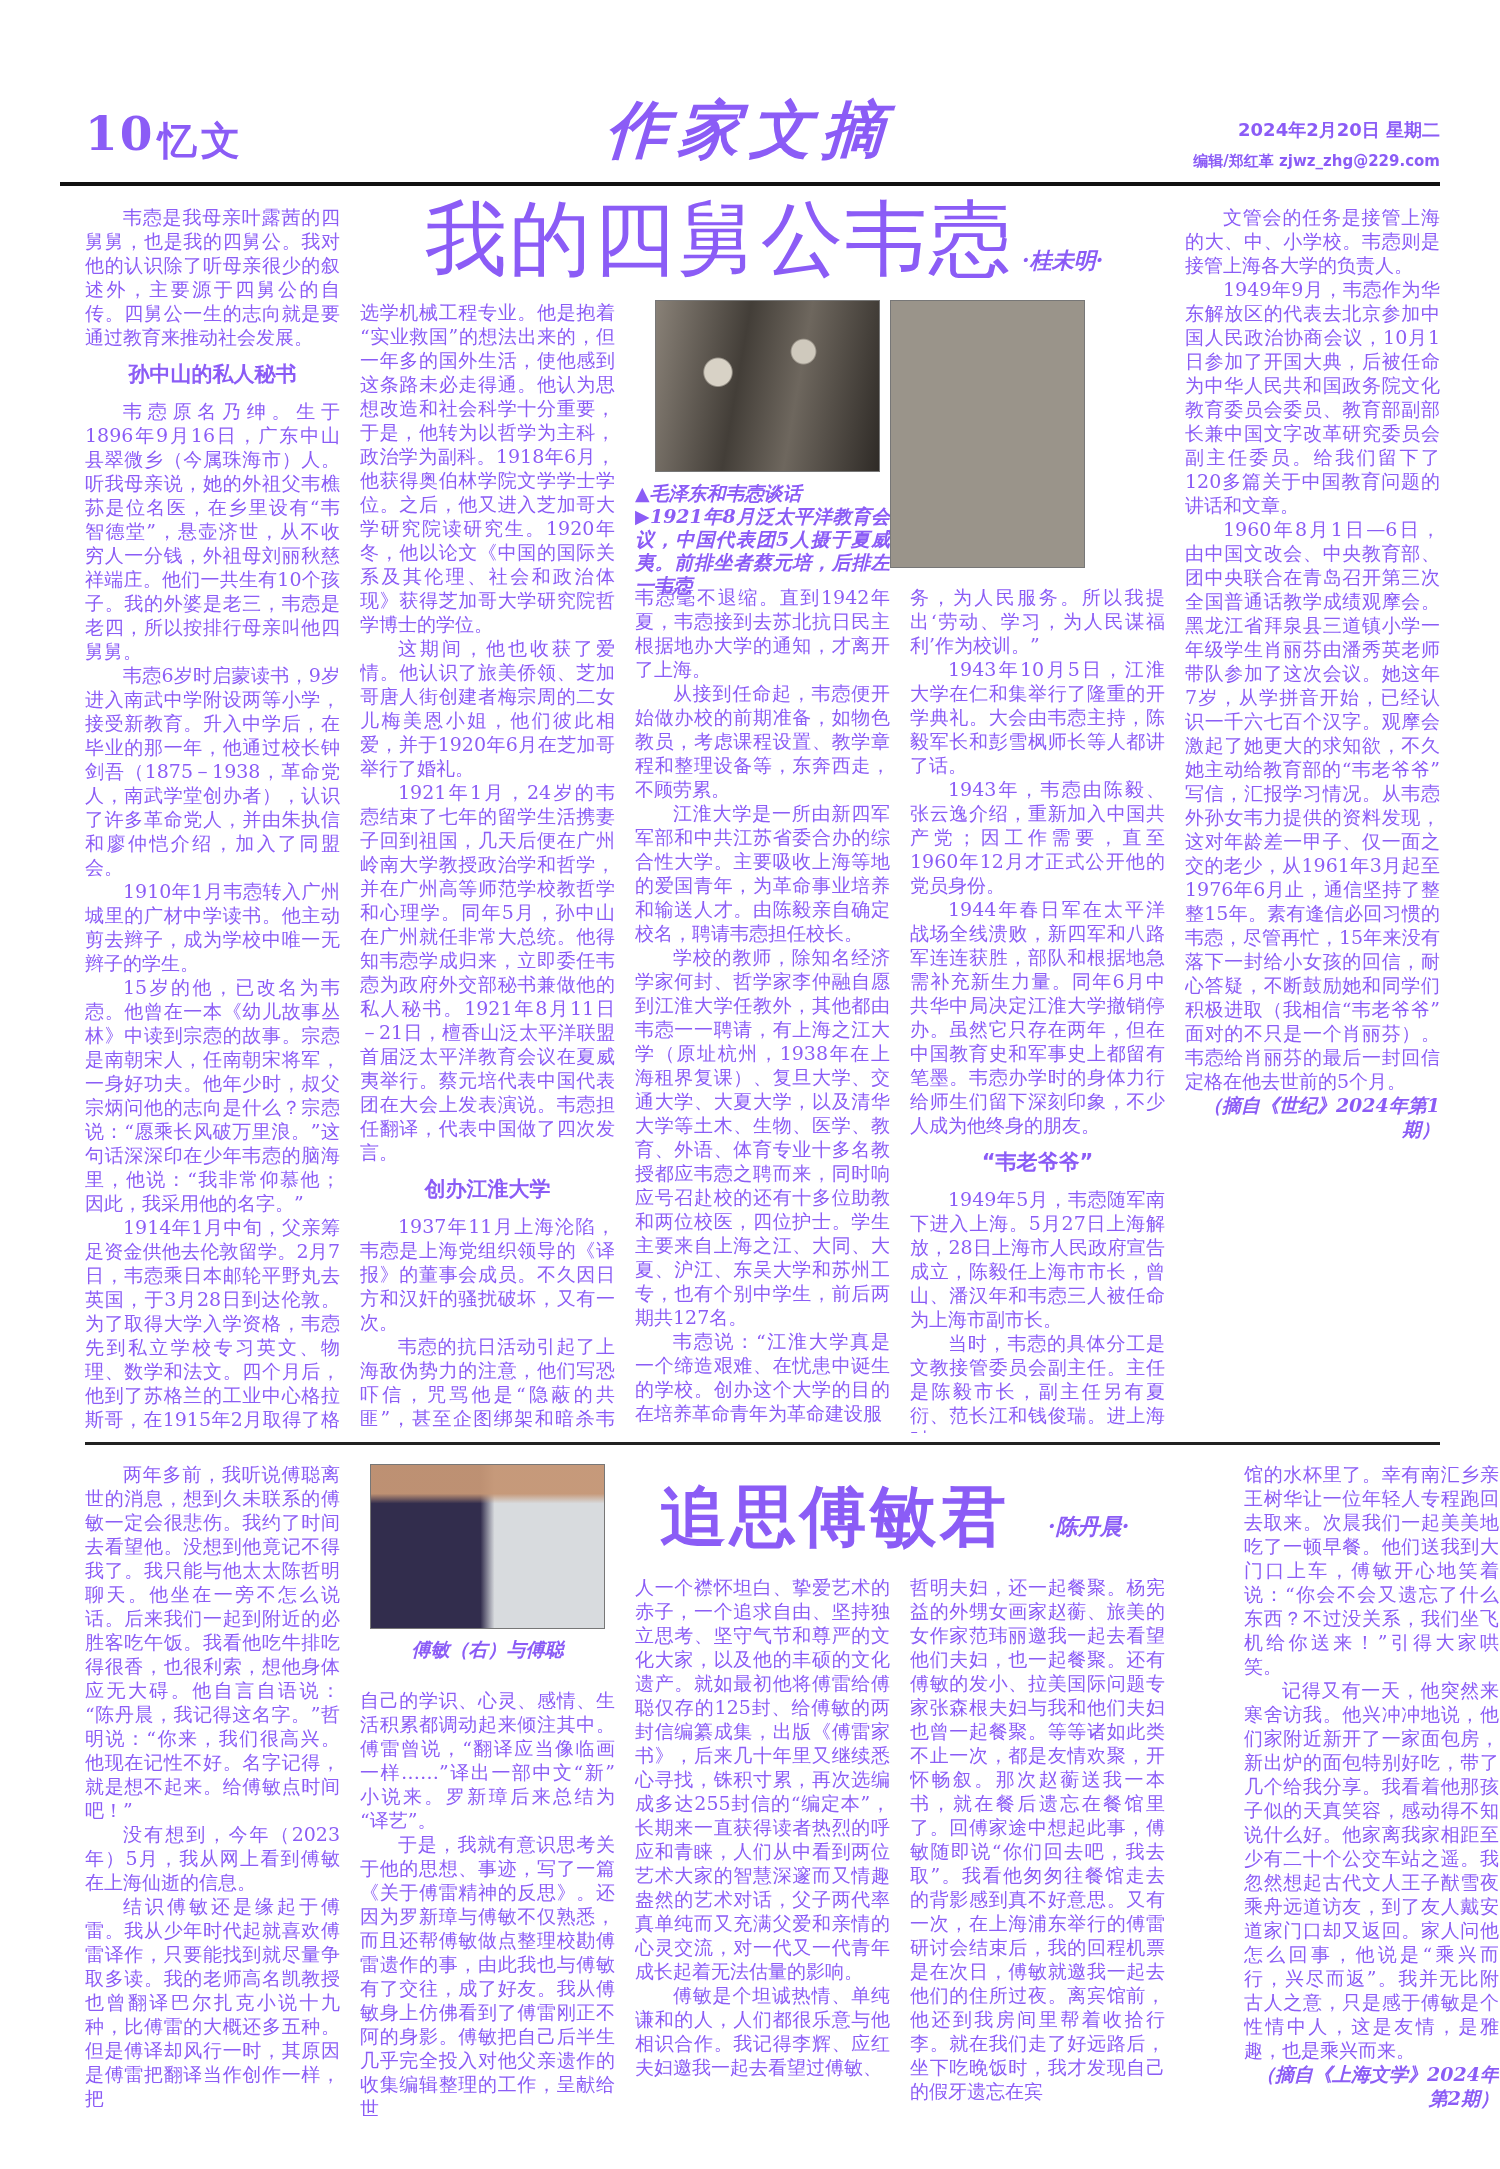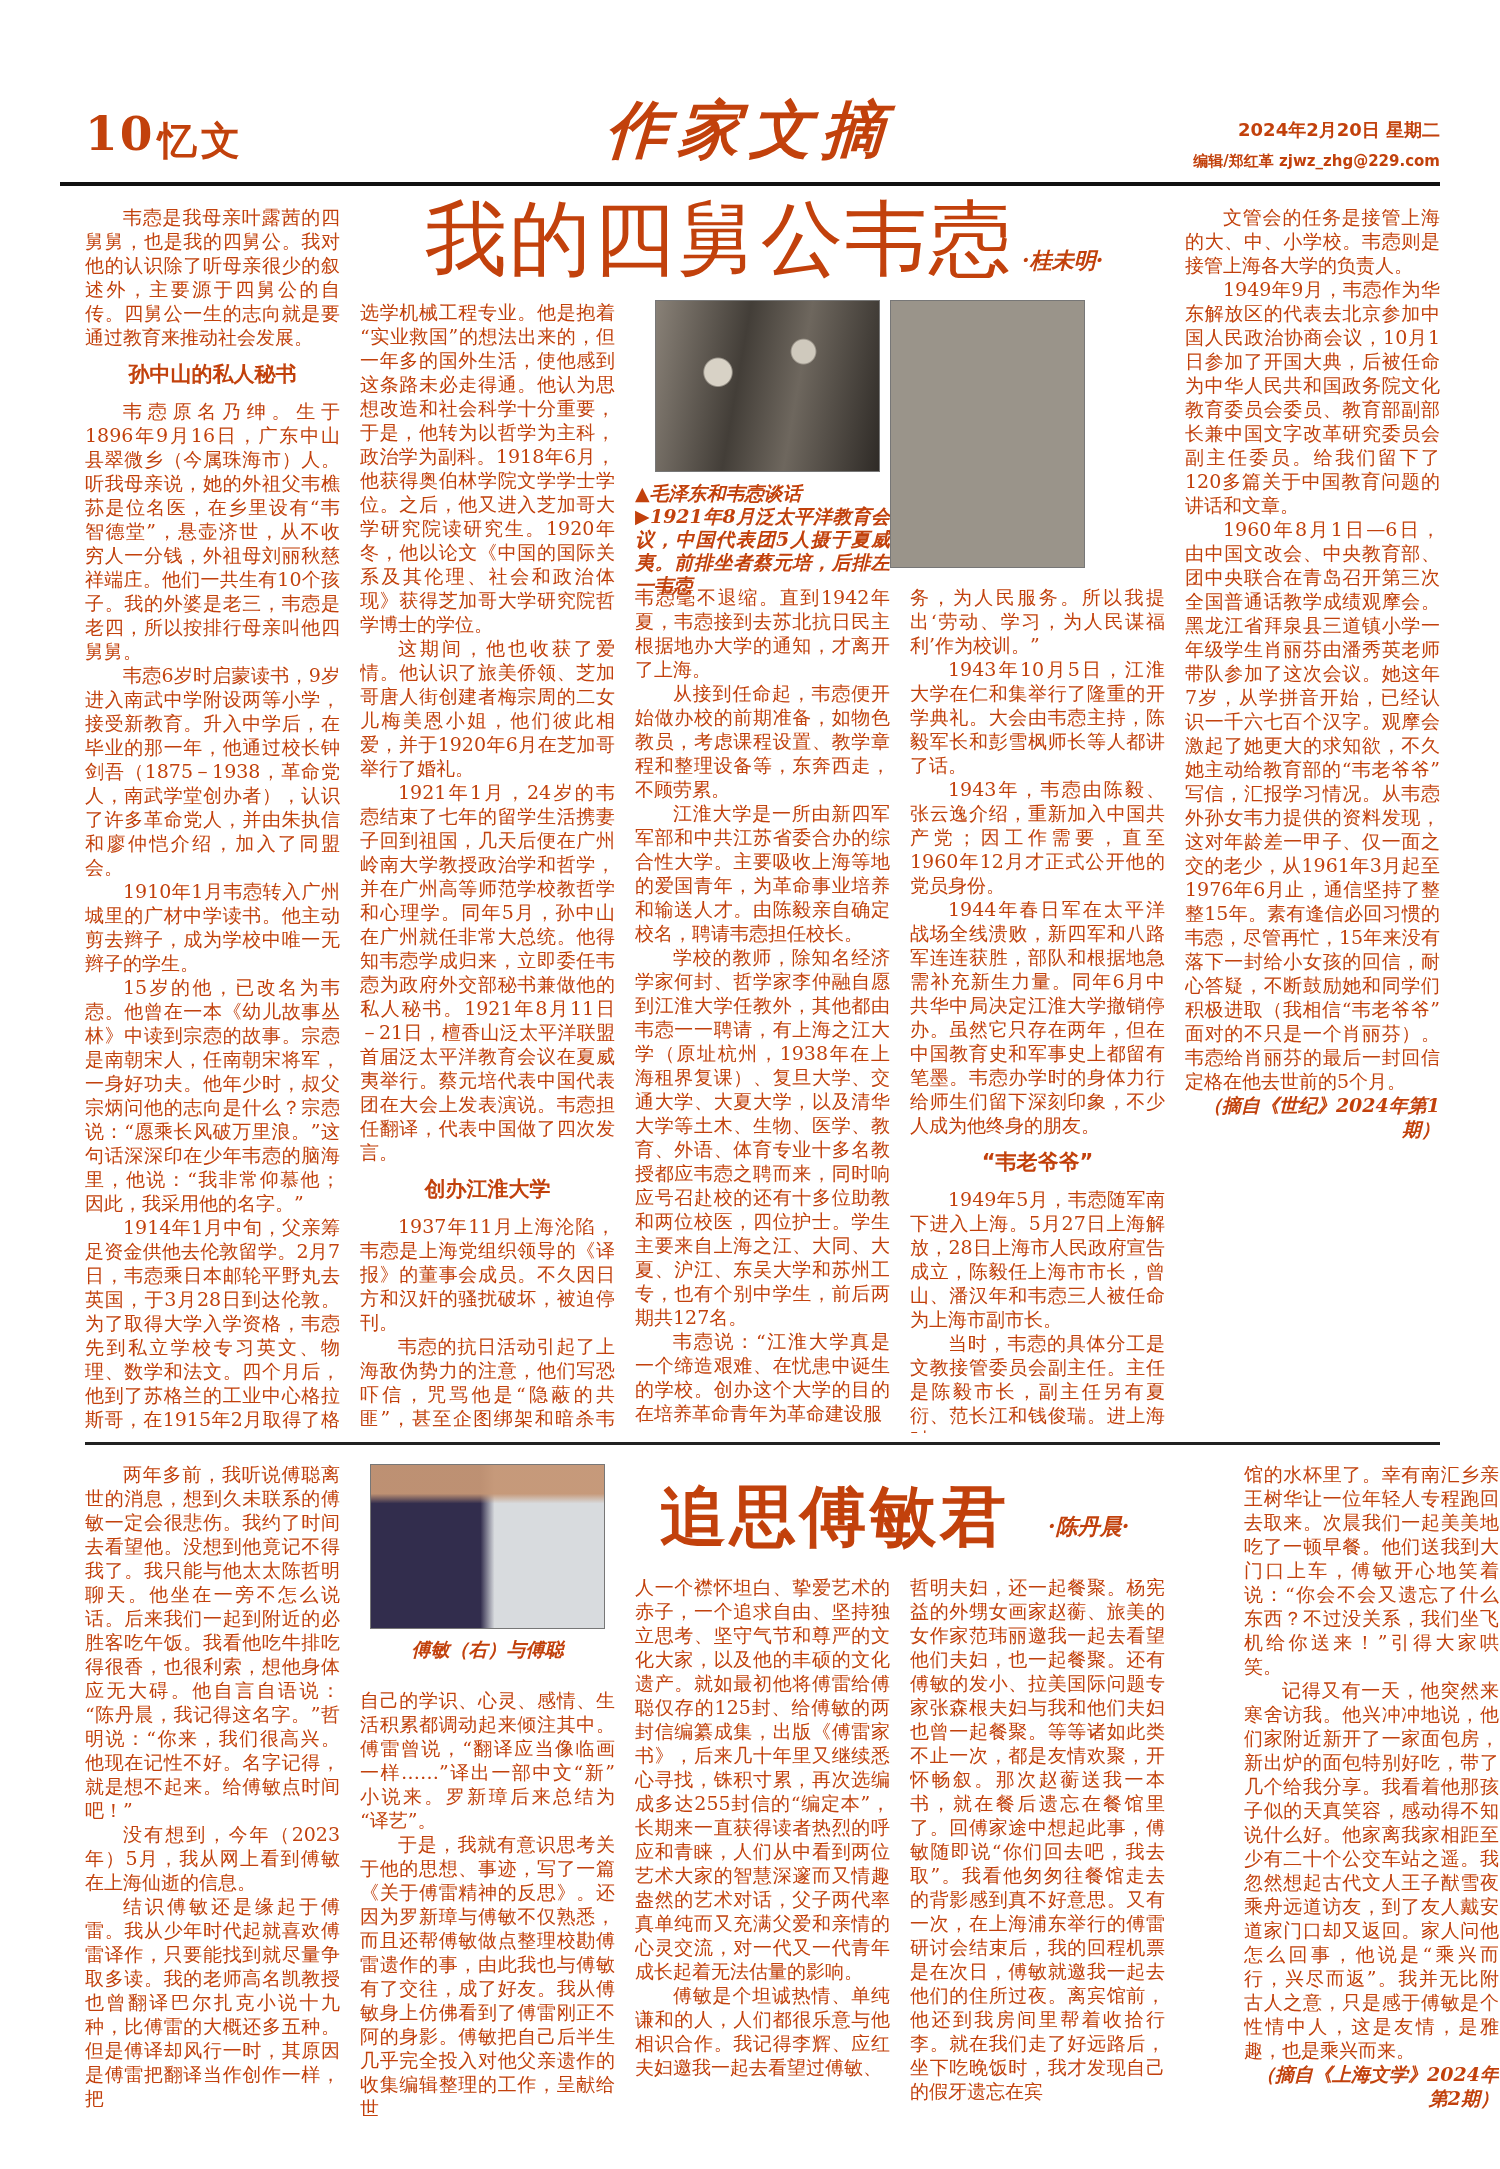--- a/index.html
+++ b/index.html
@@ -1,17 +1,17 @@
 <!DOCTYPE html>
 <html lang="zh"><head>
 <meta charset="utf-8">
 <style>
   html,body{margin:0;padding:0;background:#e8e8e8;}
   .page{position:relative;width:1500px;height:2169px;background:#ffffff;margin:0 auto;
-        font-family:"DejaVu Serif","Liberation Serif",serif;color:#c2410c;overflow:hidden;}
+        font-family:"DejaVu Serif","Liberation Serif",serif;color:#8b5cf6;overflow:hidden;}
   .abs{position:absolute;}
   
   .pagenum{font-size:47px;font-weight:bold;letter-spacing:2px;}
   .section{font-size:39px;font-weight:bold;letter-spacing:4px;}
   .masthead{width:100%;text-align:center;font-size:62px;font-weight:900;font-style:italic;
             letter-spacing:10px;transform:skewX(-3deg);}
   .hdr-right{right:60px;text-align:right;font-family:"DejaVu Sans","Liberation Sans",sans-serif;font-weight:bold;}
   .date{font-size:18px;}
   .editor{font-size:15px;}
   .rule{left:60px;width:1380px;height:4px;background:#111;}
@@ -68,21 +68,21 @@
       <p class="ind">韦悫6岁时启蒙读书，9岁进入南武中学附设两等小学，接受新教育。升入中学后，在毕业的那一年，他通过校长钟剑吾（1875－1938，革命党人，南武学堂创办者），认识了许多革命党人，并由朱执信和廖仲恺介绍，加入了同盟会。</p>
       <p class="ind">1910年1月韦悫转入广州城里的广材中学读书。他主动剪去辫子，成为学校中唯一无辫子的学生。</p>
       <p class="ind">15岁的他，已改名为韦悫。他曾在一本《幼儿故事丛林》中读到宗悫的故事。宗悫是南朝宋人，任南朝宋将军，一身好功夫。他年少时，叔父宗炳问他的志向是什么？宗悫说：“愿乘长风破万里浪。”这句话深深印在少年韦悫的脑海里，他说：“我非常仰慕他；因此，我采用他的名字。”</p>
       <p class="ind">1914年1月中旬，父亲筹足资金供他去伦敦留学。2月7日，韦悫乘日本邮轮平野丸去英国，于3月28日到达伦敦。为了取得大学入学资格，韦悫先到私立学校专习英文、物理、数学和法文。四个月后，他到了苏格兰的工业中心格拉斯哥，在1915年2月取得了格拉斯哥大学的入学资格，</p>
     </div>
   <div class="abs col" style="left:360px;top:300px;height:1133px;">
       <p class="cont">选学机械工程专业。他是抱着“实业救国”的想法出来的，但一年多的国外生活，使他感到这条路未必走得通。他认为思想改造和社会科学十分重要，于是，他转为以哲学为主科，政治学为副科。1918年6月，他获得奥伯林学院文学学士学位。之后，他又进入芝加哥大学研究院读研究生。1920年冬，他以论文《中国的国际关系及其伦理、社会和政治体现》获得芝加哥大学研究院哲学博士的学位。</p>
       <p class="ind">这期间，他也收获了爱情。他认识了旅美侨领、芝加哥唐人街创建者梅宗周的二女儿梅美恩小姐，他们彼此相爱，并于1920年6月在芝加哥举行了婚礼。</p>
       <p class="ind">1921年1月，24岁的韦悫结束了七年的留学生活携妻子回到祖国，几天后便在广州岭南大学教授政治学和哲学，并在广州高等师范学校教哲学和心理学。同年5月，孙中山在广州就任非常大总统。他得知韦悫学成归来，立即委任韦悫为政府外交部秘书兼做他的私人秘书。1921年8月11日－21日，檀香山泛太平洋联盟首届泛太平洋教育会议在夏威夷举行。蔡元培代表中国代表团在大会上发表演说。韦悫担任翻译，代表中国做了四次发言。</p>
       <div class="subhead">创办江淮大学</div>
-      <p class="ind">1937年11月上海沦陷，韦悫是上海党组织领导的《译报》的董事会成员。不久因日方和汉奸的骚扰破坏，被迫停刊。</p>
+      <p class="ind">1937年11月上海沦陷，韦悫是上海党组织领导的《译报》的董事会成员。不久因日方和汉奸的骚扰破坏，又有一次。</p>
       <p class="ind">韦悫的抗日活动引起了上海敌伪势力的注意，他们写恐吓信，咒骂他是“隐蔽的共匪”，甚至企图绑架和暗杀韦悫。但</p>
     </div>
 
   <div class="abs photo ph-talk" style="left:655px;top:300px;width:225px;height:172px;"></div>
   <div class="abs caption" style="left:635px;top:482px;width:255px;">
     <div>▲毛泽东和韦悫谈话</div>
     <div>▶1921年8月泛太平洋教育会议，中国代表团5人摄于夏威夷。前排坐者蔡元培，后排左一韦悫</div>
   </div>
   <div class="abs photo ph-group" style="left:890px;top:300px;width:195px;height:268px;"></div>
 

